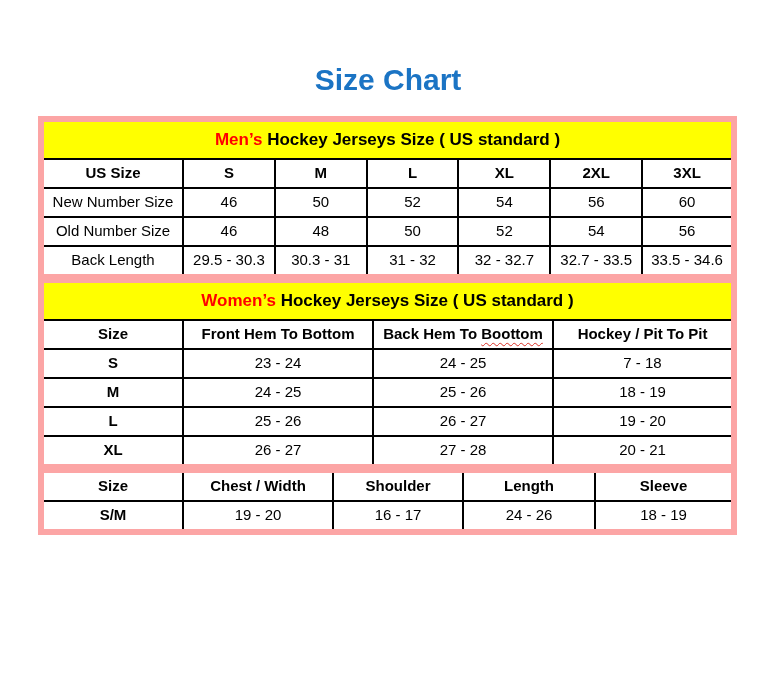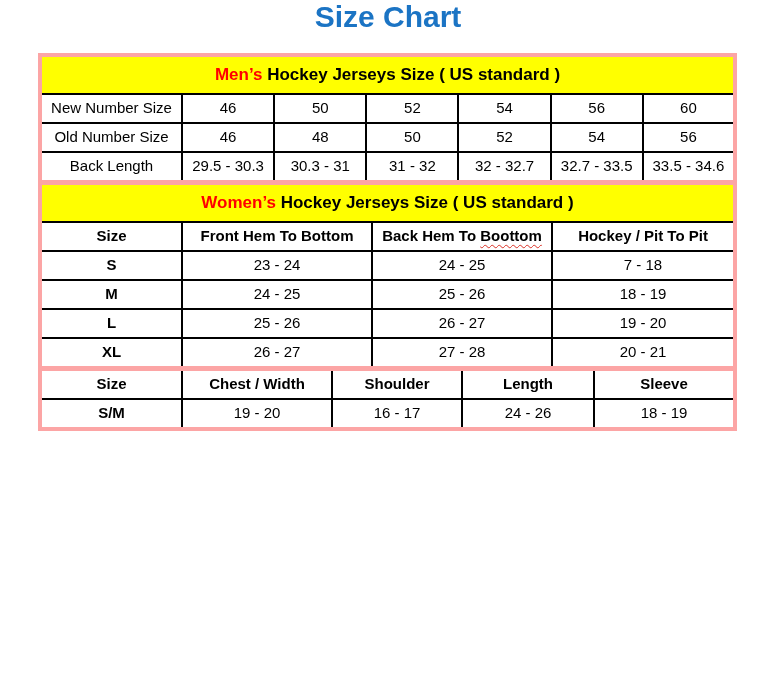--- a/index.html
+++ b/index.html
@@ -7,33 +7,34 @@
     padding: 0;
     background: #ffffff;
     width: 776px;
     height: 692px;
     font-family: "Liberation Sans", sans-serif;
     color: #000;
     overflow: hidden;
   }
   .page-title {
     margin: 0 0 19px 0;
+    padding-top: 63px;
     text-align: center;
     font-size: 30px;
     line-height: 34px;
     font-weight: 700;
     color: #1B74C4;
   }
   .chart-wrap {
     margin-left: 38px;
     width: 699px;
   }
   table {
     border-collapse: collapse;
-    border: 4px solid #fca5a5;
+    border: 6px solid #fca5a5;
     width: 699px;
     table-layout: fixed;
   }
   table.t2, table.t3 { margin-top: -3px; }
   th, td {
     border: 2px solid #000;
     text-align: center;
     vertical-align: middle;
     padding: 0;
     font-size: 15px;
@@ -74,20 +75,29 @@
       <col>
         <col>
         <col>
         <col>
         <col>
         <col>
     </colgroup>
     <tbody>
       <tr class="band">
         <td colspan="7"><span class="hl">Men’s</span><span> Hockey Jerseys Size ( US standard )</span></td>
+      </tr>
+      <tr class="head">
+        <th>US Size</th>
+        <th>S</th>
+        <th>M</th>
+        <th>L</th>
+        <th>XL</th>
+        <th>2XL</th>
+        <th>3XL</th>
       </tr>
       <tr class="data">
         <td class="rowlabel">New Number Size</td>
         <td class="val">46</td>
         <td class="val">50</td>
         <td class="val">52</td>
         <td class="val">54</td>
         <td class="val">56</td>
         <td class="val">60</td>
       </tr>

